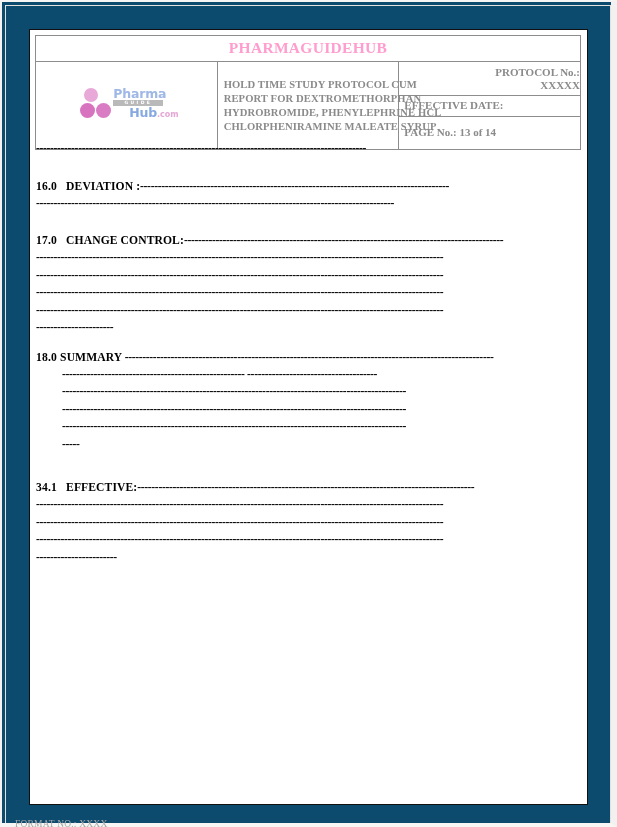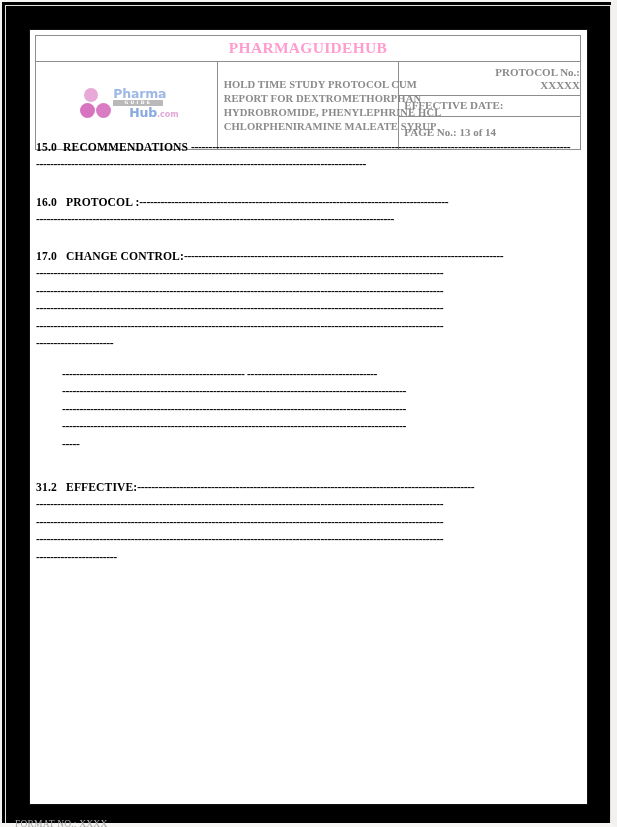--- a/index.html
+++ b/index.html
@@ -13,21 +13,21 @@
     font-family: "Liberation Serif", "DejaVu Serif", serif;
     overflow: hidden;
     position: relative;
   }
 
   
   #page-canvas {
     position: absolute;
     left: 0; top: 0;
     width: 617px; height: 827px;
-    background: #000000;
+    background: #0c4a6e;
     box-sizing: border-box;
     border-right: 6px solid #f2f1ef;
     border-bottom: 4px solid #f7f6f5;
     border-left: 2px solid #f4f3f1;
     border-top: 2px solid #f6f5f3;
   }
   #page-edge-left {
     position: absolute;
     left: 3px; top: 3px;
     width: 1px; height: 818px;
@@ -270,63 +270,63 @@
         <td class="meta-cell pageno">
           <span>PAGE No.: 13 of  14</span>
         </td>
       </tr>
     </tbody>
       </table>
 
     <div id="doc-body">
 
       <div class="section">
-        <div class="sec-head"><span class="num">15.0</span>&nbsp;
-          <span>RECOMMENDATIONS</span>
-          <span class="dashrun">------------------------------------------------------------------------------------------------------------</span>
-        </div>
         <span class="dashline">----------------------------------------------------------------------------------------------</span>
       </div>
 
       <div class="gap-md"></div>
 
       <div class="section">
         <div class="sec-head"><span class="num">16.0</span>&nbsp;&nbsp;
-          <span>PROTOCOL :</span><span class="dashrun">----------------------------------------------------------------------------------------</span>
+          <span>DEVIATION :</span><span class="dashrun">----------------------------------------------------------------------------------------</span>
         </div>
         <span class="dashline">------------------------------------------------------------------------------------------------------</span>
       </div>
 
       <div class="gap-md"></div>
 
       <div class="section">
         <div class="sec-head"><span class="num">17.0</span>&nbsp;&nbsp;
           <span>CHANGE CONTROL:</span><span class="dashrun">-------------------------------------------------------------------------------------------</span>
         </div>
         <span class="dashline">--------------------------------------------------------------------------------------------------------------------</span>
         <span class="dashline">--------------------------------------------------------------------------------------------------------------------</span>
         <span class="dashline">--------------------------------------------------------------------------------------------------------------------</span>
         <span class="dashline">--------------------------------------------------------------------------------------------------------------------</span>
         <span class="dashline">----------------------</span>
       </div>
 
       <div class="gap-sm"></div>
 
       <div class="section">
+        <div class="sec-head"><span class="num">18.0</span>
+          <span>SUMMARY</span>
+          <span class="dashrun">---------------------------------------------------------------------------------------------------------</span>
+        </div>
         <span class="dashline indent">----------------------------------------------------  -------------------------------------</span>
         <span class="dashline indent">--------------------------------------------------------------------------------------------------</span>
         <span class="dashline indent">--------------------------------------------------------------------------------------------------</span>
         <span class="dashline indent">--------------------------------------------------------------------------------------------------</span>
         <span class="dashline indent">-----</span>
       </div>
 
       <div class="gap-lg"></div>
 
       <div class="section">
-        <div class="sec-head"><span class="num">31.2</span>&nbsp;&nbsp;
+        <div class="sec-head"><span class="num">34.1</span>&nbsp;&nbsp;
           <span>EFFECTIVE:</span><span class="dashrun">------------------------------------------------------------------------------------------------</span>
         </div>
         <span class="dashline">--------------------------------------------------------------------------------------------------------------------</span>
         <span class="dashline">--------------------------------------------------------------------------------------------------------------------</span>
         <span class="dashline">--------------------------------------------------------------------------------------------------------------------</span>
         <span class="dashline">-----------------------</span>
       </div>
 
     </div>
   </div>

